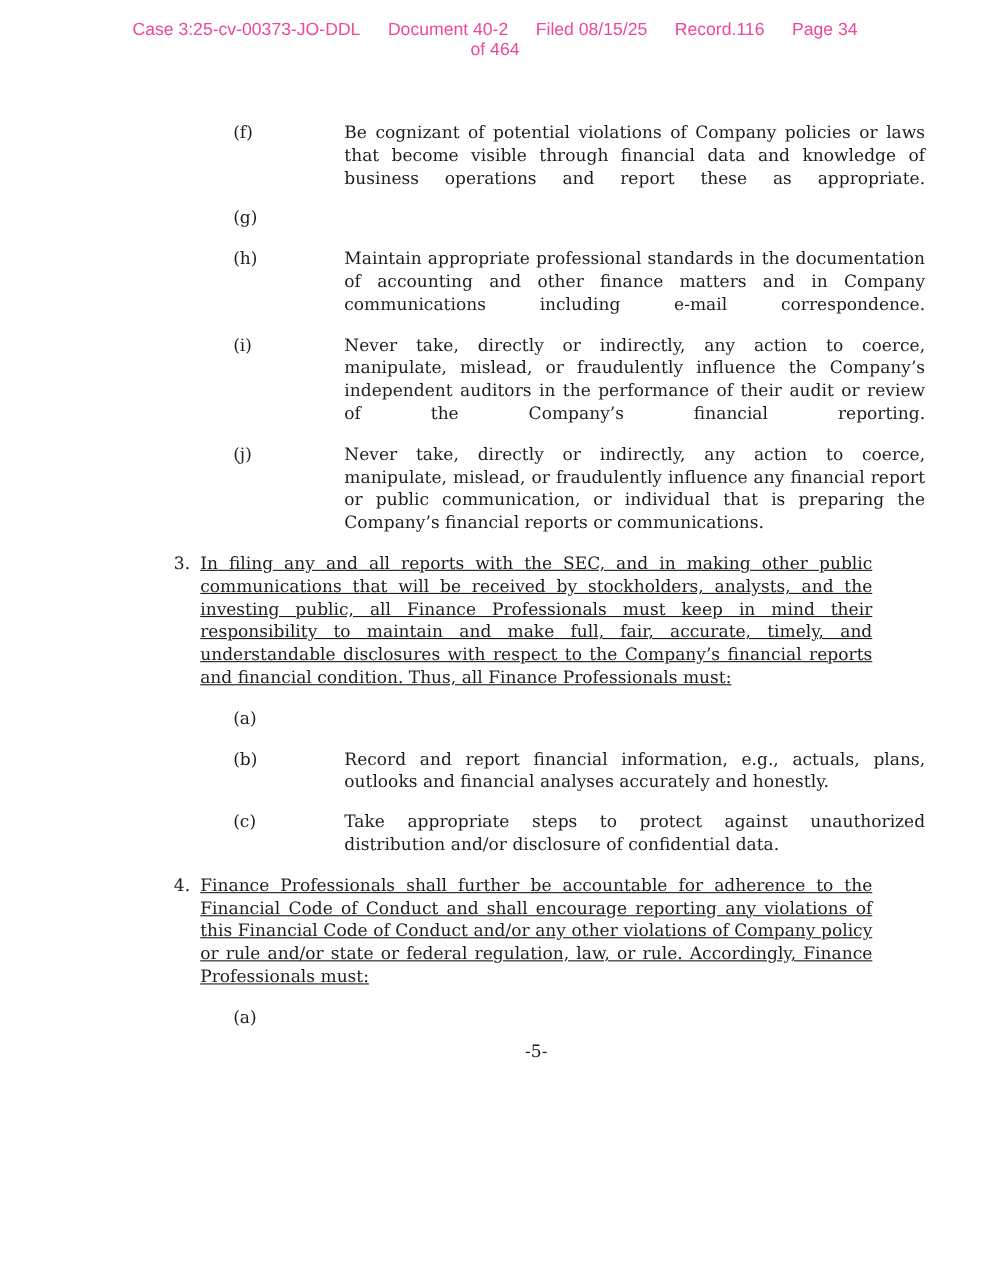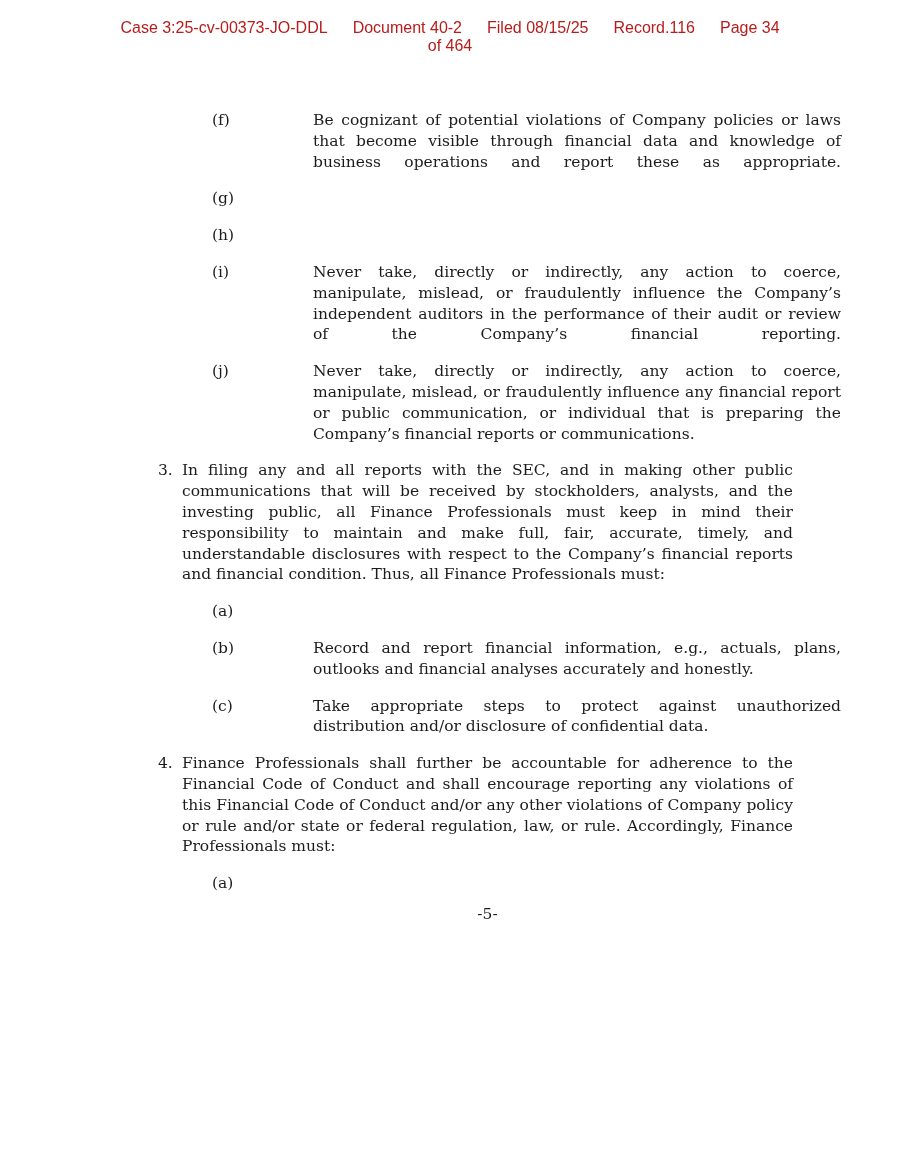--- a/index.html
+++ b/index.html
@@ -9,21 +9,21 @@
     background: #ffffff;
     overflow: hidden;
     position: relative;
   }
   
   .court-header {
     padding-top: 19px;
     font-family: "Liberation Sans", sans-serif;
     font-size: 16px;
     line-height: 18px;
-    color: #b91c1c;
+    color: #ec4899;
     text-align: center;
   }
   .court-header .line1 {
     display: flex;
     justify-content: center;
     gap: 25px;
     white-space: nowrap;
   }
   .court-header .line2 {
     margin-top: 0px;
@@ -45,21 +45,21 @@
   }
   .item .text {
     flex: none;
     text-align: justify;
   }
   .item.letter { padding-left: 212px; }
   .item.letter .label { width: 53px; }
   .item.letter .text  { width: 528px; margin-left: 48px; }
   .item.number { padding-left: 158px; }
   .item.number .label { width: 24px; }
-  .item.number .text  { width: 611px; }
+  .item.number .text  { width: 611px; text-decoration: underline; }
   .item.justify-last .text {
     text-align-last: justify;
     -moz-text-align-last: justify;
   }
   
   .page-footer {
     margin-left: 182px;
     width: 611px;
     margin-top: -6px;
     text-align: center;
@@ -88,20 +88,21 @@
     <span class="label">(f)</span>
     <span class="text">Be cognizant of potential violations of Company policies or laws that become visible through financial data and knowledge of business operations and report these as appropriate.</span>
   </div>
 
   <div class="item letter justify-last">
     <span class="label">(g)</span>
   </div>
 
   <div class="item letter justify-last">
     <span class="label">(h)</span>
+    <span class="text">Maintain appropriate professional standards in the documentation of accounting and other finance matters and in Company communications including e-mail correspondence.</span>
   </div>
 
   <div class="item letter justify-last">
     <span class="label">(i)</span>
     <span class="text">Never take, directly or indirectly, any action to coerce, manipulate, mislead, or fraudulently influence the Company’s independent auditors in the performance of their audit or review of the Company’s financial reporting.</span>
   </div>
 
   <div class="item letter">
     <span class="label">(j)</span>
     <span class="text">Never take, directly or indirectly, any action to coerce, manipulate, mislead, or fraudulently influence any financial report or public communication, or individual that is preparing the Company’s financial reports or communications.</span>

